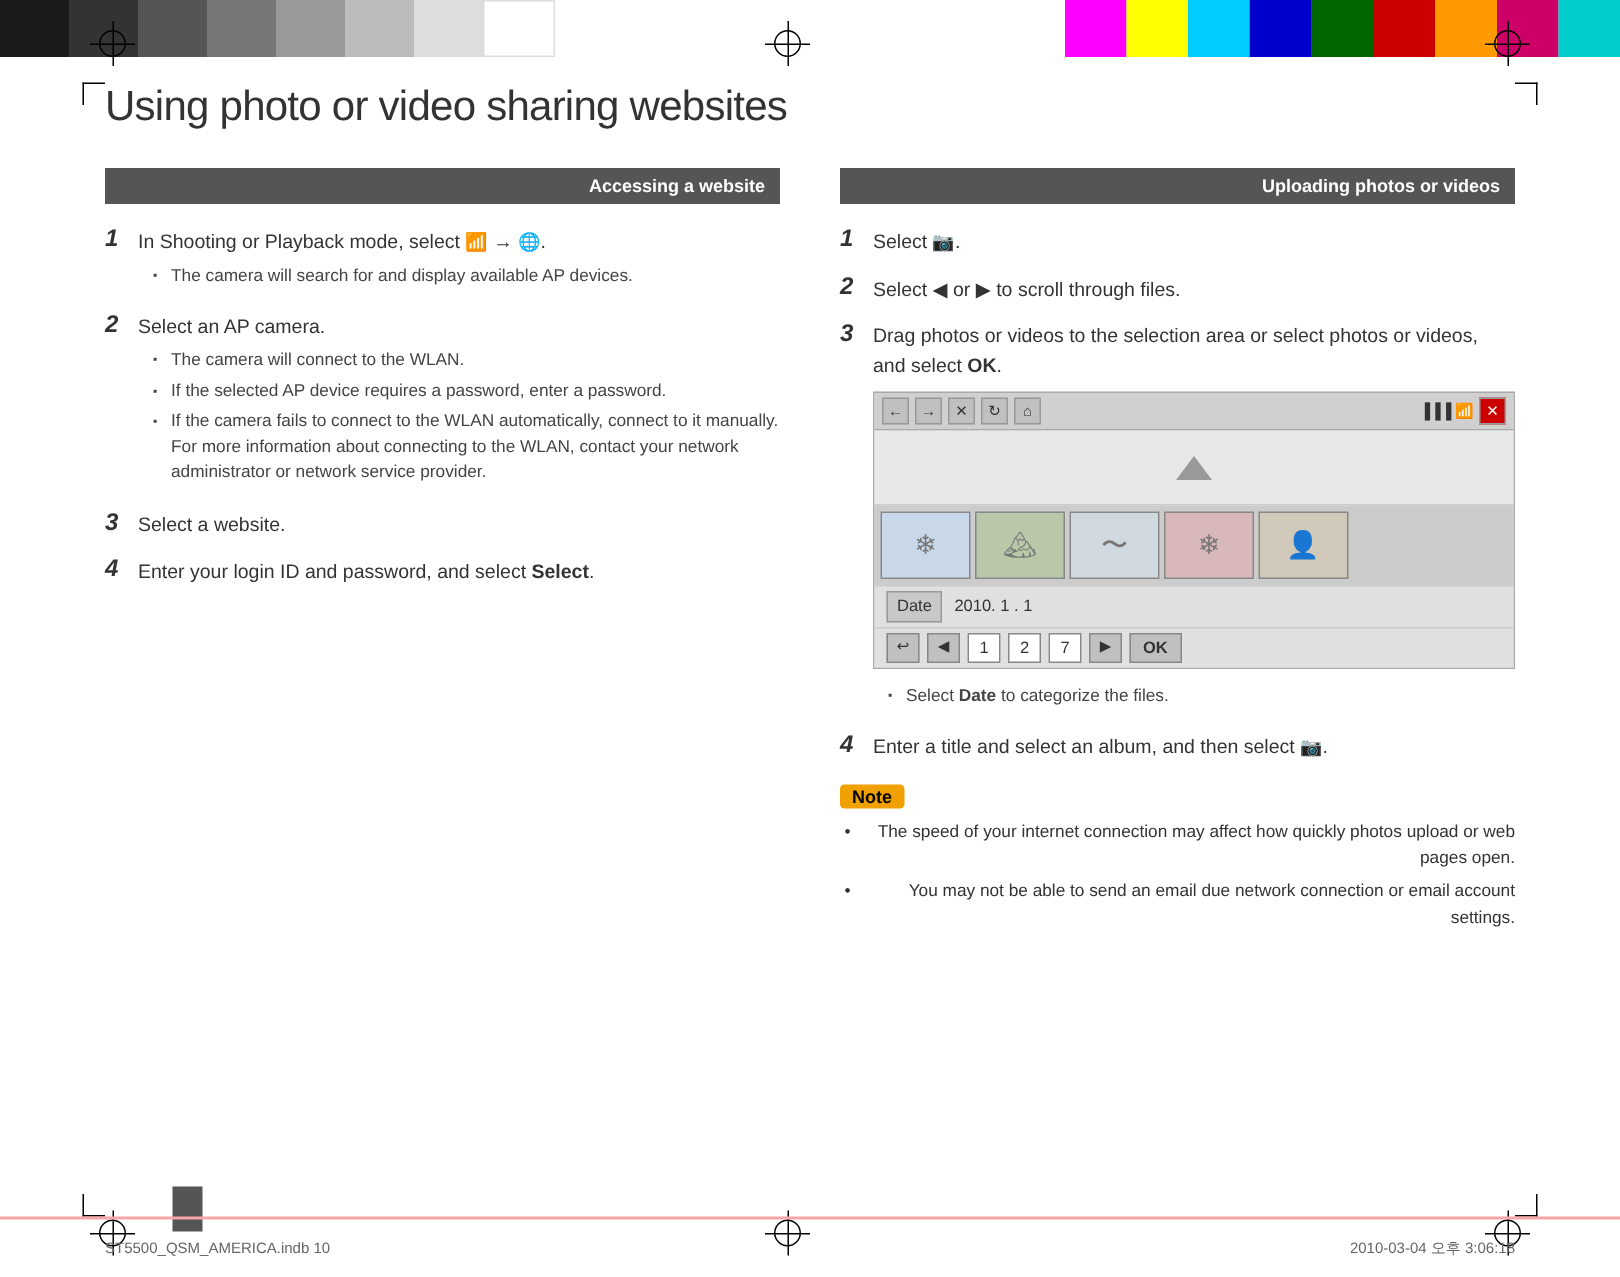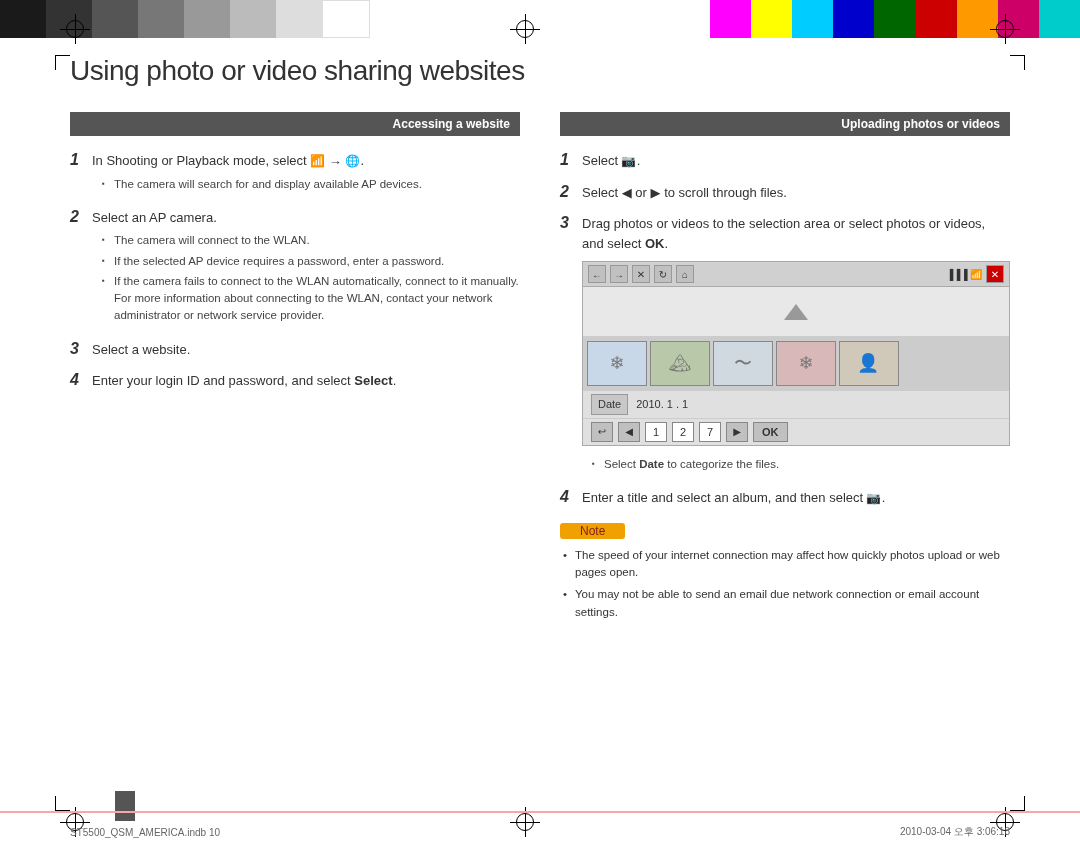--- a/index.html
+++ b/index.html
@@ -311,34 +311,35 @@
 
     .note-header {
       display: flex;
       align-items: center;
       gap: 5px;
       margin-bottom: 8px;
     }
 
     .note-label {
       font-size: 12px;
-      font-weight: normal;
+      font-weight: bold;
       background: #f0a000;
-      color: #7f1d1d;
-      padding: 1px 20px;
+      color: #000000;
+      padding: 1px 8px;
       border-radius: 3px;
     }
 
     .note-item {
       font-size: 11.5px;
       color: #333;
       line-height: 1.5;
       padding-left: 15px;
       position: relative;
       margin-bottom: 5px;
+      text-align: right;
     }
 
     .note-item::before {
       content: '•';
       position: absolute;
       left: 3px;
     }
 
     
     .footer {

